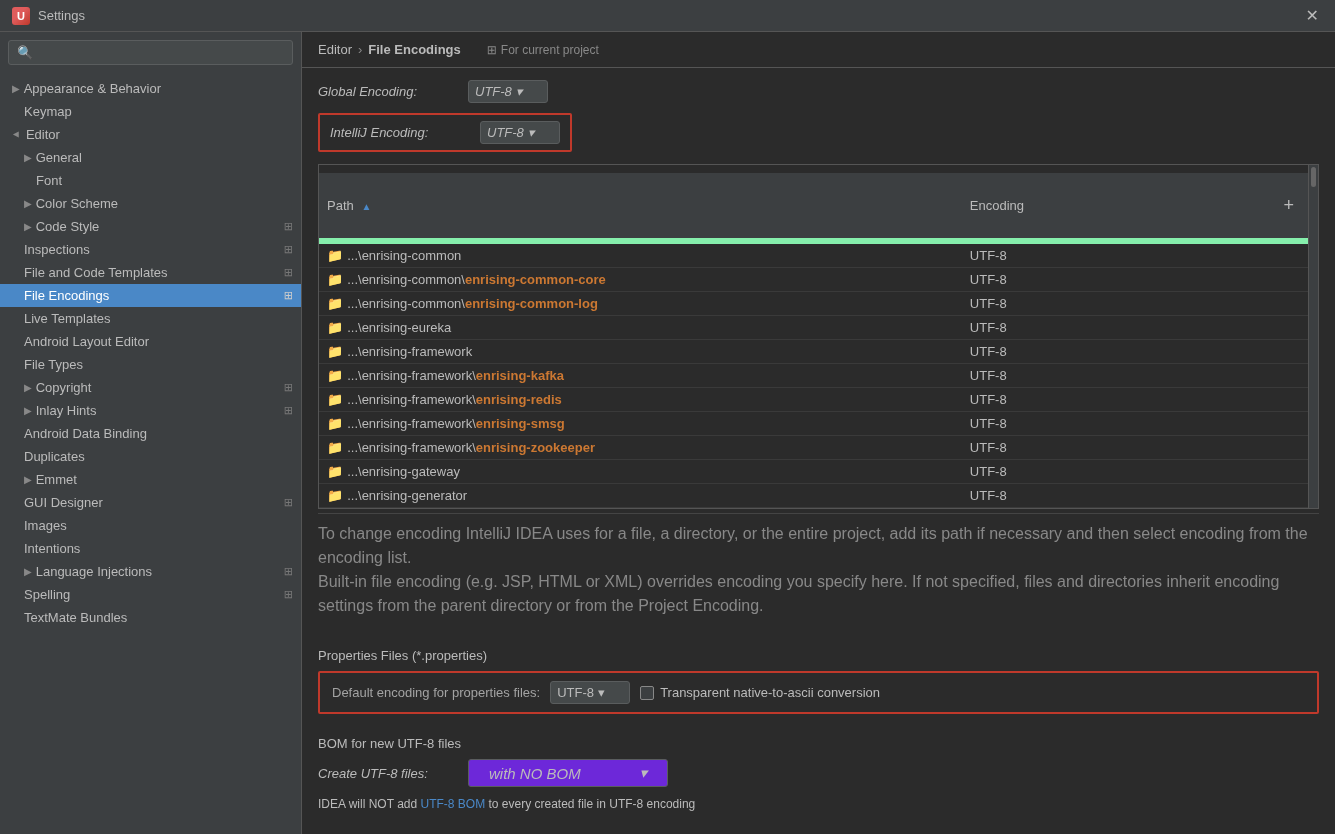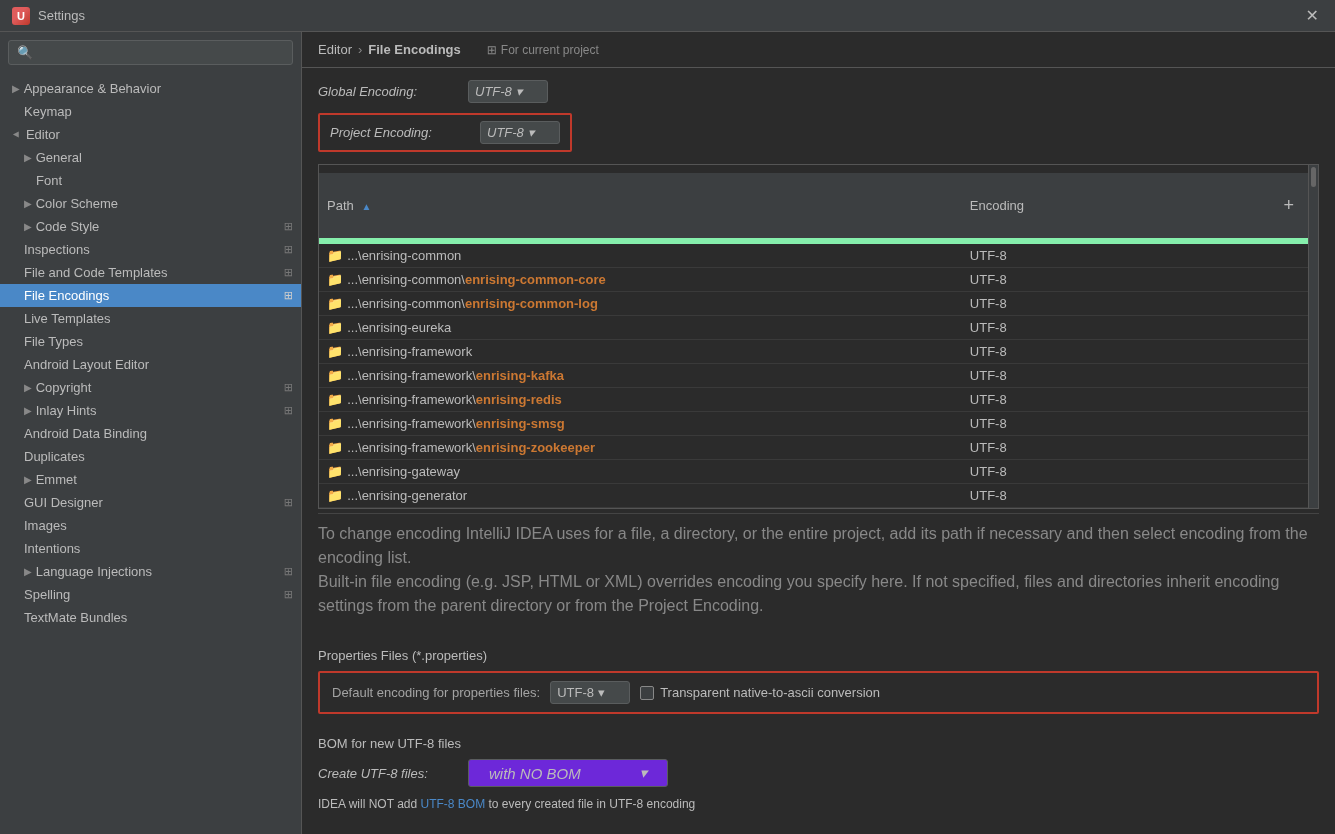--- a/index.html
+++ b/index.html
@@ -353,25 +353,25 @@
       <div class="nav-item nav-indent1 active">
         <span>File Encodings</span>
         <span class="icon-right" style="color:#ccc;">⊞</span>
       </div>
 
       <div class="nav-item nav-indent1">
         <span>Live Templates</span>
       </div>
 
       <div class="nav-item nav-indent1">
+        <span>Android Layout Editor</span>
+      </div>
+
+      <div class="nav-item nav-indent1">
         <span>File Types</span>
-      </div>
-
-      <div class="nav-item nav-indent1">
-        <span>Android Layout Editor</span>
       </div>
 
       <div class="nav-item nav-indent1">
         <span class="arrow">▶</span>
         <span>Copyright</span>
         <span class="icon-right">⊞</span>
       </div>
 
       <div class="nav-item nav-indent1">
         <span class="arrow">▶</span>
@@ -442,21 +442,21 @@
         <span class="encoding-label">Global Encoding:</span>
         <div class="select-box">
           <span>UTF-8</span>
           <span>▾</span>
         </div>
       </div>
 
       
       <div class="project-encoding-wrapper" style="display:inline-flex; margin-bottom:12px;">
         <div class="encoding-row" style="margin-bottom:0;">
-          <span class="encoding-label">Project Encoding:</span>
+          <span class="encoding-label">IntelliJ Encoding:</span>
           <div class="select-box">
             <span>UTF-8</span>
             <span>▾</span>
           </div>
         </div>
       </div>
 
       
       <div style="display:flex; border:1px solid #555;">
         <div class="table-container" style="overflow-y:auto; max-height:350px;">

